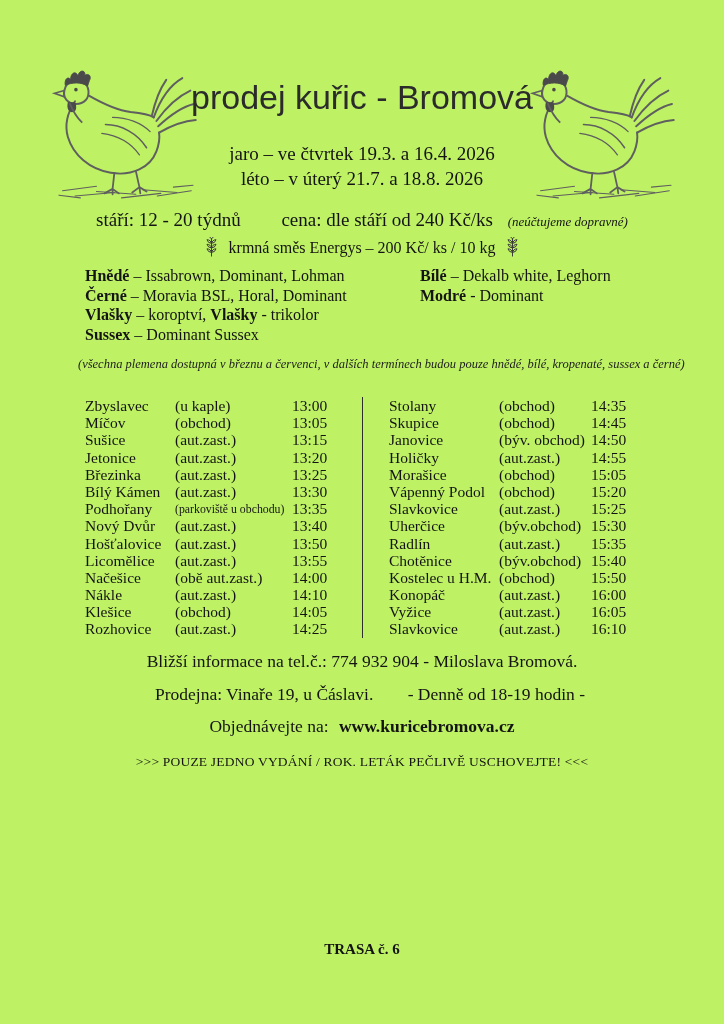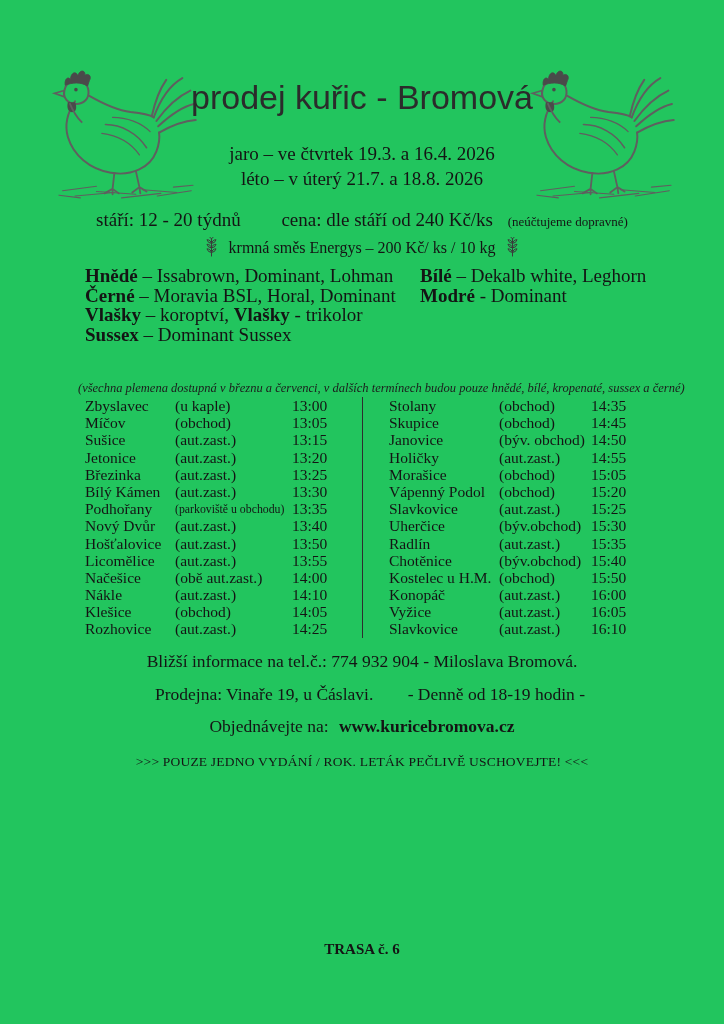--- a/index.html
+++ b/index.html
@@ -1,40 +1,40 @@
 <!DOCTYPE html>
 <html><head>
 <meta charset="utf-8">
 <style>
   html,body{margin:0;padding:0;background:#e8e8e8;}
   .page{
-    position:relative;width:724px;height:1024px;margin:0 auto;background:#22c55e;
+    position:relative;width:724px;height:1024px;margin:0 auto;background:#bef264;
     font-family:"Liberation Serif", serif;color:#141414;overflow:hidden;
   }
   .b{font-weight:bold;}
   
   .hen{position:absolute;top:56px;width:152px;height:146px;}
   .hen-left{left:50px;}
   .hen-right{left:528px;}
   .title{
     position:absolute;top:78px;left:0;width:100%;margin:0;text-align:center;
     font-family:"Liberation Sans", sans-serif;font-weight:300;font-size:34px;
     color:#2b2b2b;letter-spacing:0px;
   }
   .dates{position:absolute;top:141px;left:0;width:100%;text-align:center;font-size:19px;line-height:25px;}
   
   .price-line{position:absolute;top:209px;left:0;width:100%;text-align:center;font-size:19px;}
   .price-line .price{margin-left:36px;}
-  .price-line .shipping{font-size:13px;margin-left:10px;}
+  .price-line .shipping{font-size:13px;margin-left:10px;font-style:italic;}
   .feed-line{position:absolute;top:237px;left:0;width:100%;text-align:center;font-size:16px;}
   .feed-line .wheat{display:inline-block;vertical-align:-4px;margin:0 7px;}
   
   .breeds{position:absolute;top:266px;left:85px;right:40px;display:grid;grid-template-columns:335px 1fr;
-          font-size:19px;line-height:19.5px;}
-  .avail{position:absolute;top:357px;left:78px;right:40px;font-style:italic;font-size:12.5px;color:#1c1c1c;white-space:nowrap;margin-top:24px;}
+          font-size:16px;line-height:19.5px;}
+  .avail{position:absolute;top:357px;left:78px;right:40px;font-style:italic;font-size:12.5px;color:#1c1c1c;white-space:nowrap;}
   
   .schedule{position:absolute;top:397px;left:85px;display:flex;}
   .sched-col{display:block;}
   .sched-left{width:277px;border-right:1.5px solid #2e2e2e;}
   .sched-right{width:256px;padding-left:26px;}
   .sched-row{display:grid;height:17.2px;font-size:15.5px;white-space:nowrap;}
   .sched-left .sched-row{grid-template-columns:90px 117px 70px;}
   .sched-right .sched-row{grid-template-columns:110px 92px 54px;}
   .sched-row .note.sm{font-size:11.8px;align-self:center;}
   

